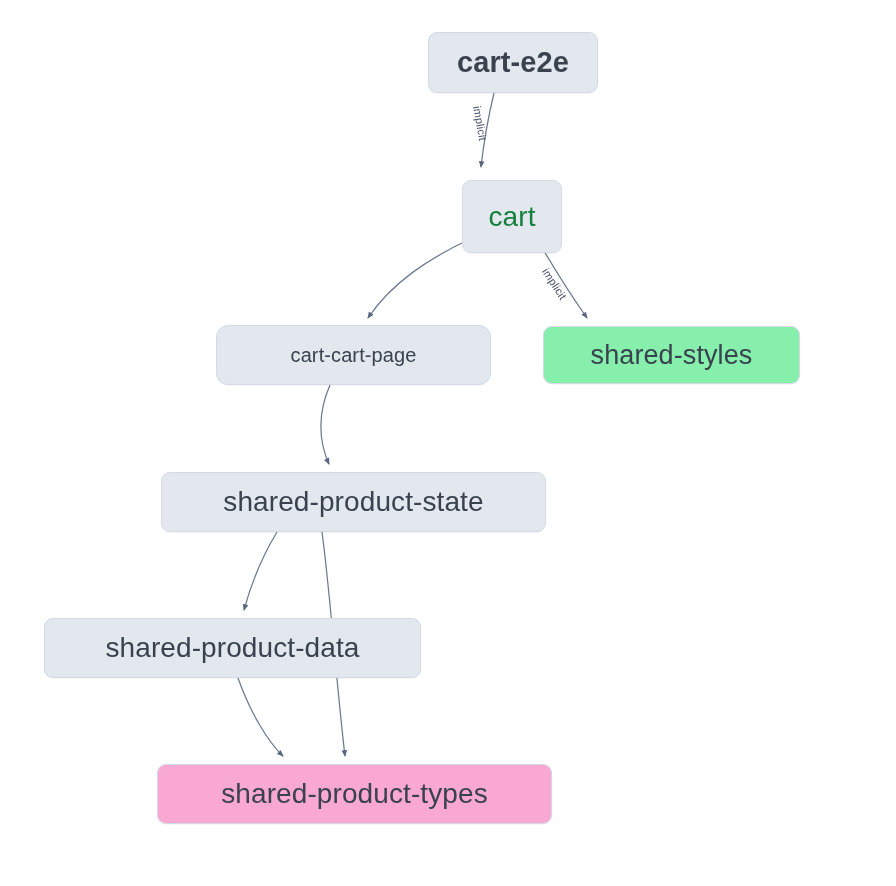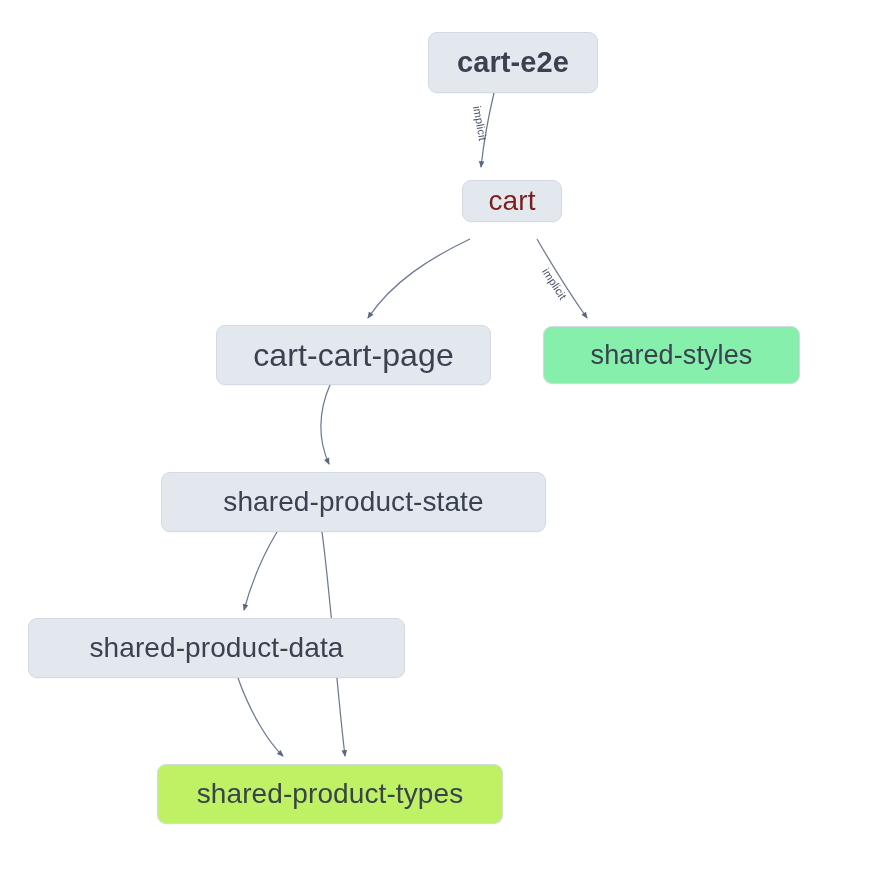--- a/index.html
+++ b/index.html
@@ -71,36 +71,36 @@
         <path d="M 277,532 C 260,560 250,588 244,610" stroke="#6b7a90"></path>
         <path d="M 322,532 C 330,590 337,690 345,756" stroke="#6b7a90"></path>
         <path d="M 238,678 C 250,712 268,742 283,756" stroke="#6b7a90"></path>
       </g>
   </svg>
 
   <div id="node-layer">
       <div class="graph-node" style="left: 428px; top: 32px; width: 170px; height: 61px; font-size: 29px; background: rgb(227, 232, 239); border-color: rgb(211, 218, 228); color: rgb(57, 66, 78); font-weight: bold;">
         <span>cart-e2e</span>
       </div>
-      <div class="graph-node" style="left: 462px; top: 180px; width: 100px; height: 42px; font-size: 28px; background: rgb(227, 232, 239); border-color: rgb(211, 218, 228); color: #7f1d1d;">
+      <div class="graph-node" style="left: 462px; top: 180px; width: 100px; height: 73px; font-size: 28px; background: rgb(227, 232, 239); border-color: rgb(211, 218, 228); color: #15803d;">
         <span>cart</span>
       </div>
-      <div class="graph-node" style="left: 216px; top: 325px; width: 275px; height: 60px; font-size: 32px; background: rgb(227, 232, 239); border-color: rgb(211, 218, 228); color: rgb(57, 66, 78);">
+      <div class="graph-node" style="left: 216px; top: 325px; width: 275px; height: 60px; font-size: 20px; background: rgb(227, 232, 239); border-color: rgb(211, 218, 228); color: rgb(57, 66, 78); border-radius: 12px;">
         <span>cart-cart-page</span>
       </div>
       <div class="graph-node" style="left: 543px; top: 326px; width: 257px; height: 58px; font-size: 27px; background: #86efac; border-color: rgb(211, 218, 228); color: rgb(57, 66, 78);">
         <span>shared-styles</span>
       </div>
       <div class="graph-node" style="left: 161px; top: 472px; width: 385px; height: 60px; font-size: 28px; background: rgb(227, 232, 239); border-color: rgb(211, 218, 228); color: rgb(57, 66, 78); text-align: center;">
         <span>shared-product-state</span>
       </div>
-      <div class="graph-node" style="left: 28px; top: 618px; width: 377px; height: 60px; font-size: 28px; background: rgb(227, 232, 239); border-color: rgb(211, 218, 228); color: rgb(57, 66, 78);">
+      <div class="graph-node" style="left: 44px; top: 618px; width: 377px; height: 60px; font-size: 28px; background: rgb(227, 232, 239); border-color: rgb(211, 218, 228); color: rgb(57, 66, 78);">
         <span>shared-product-data</span>
       </div>
-      <div class="graph-node" style="left: 157px; top: 764px; width: 346px; height: 60px; font-size: 28px; background: #bef264; border-color: rgb(211, 218, 228); color: rgb(57, 66, 78);">
+      <div class="graph-node" style="left: 157px; top: 764px; width: 395px; height: 60px; font-size: 28px; background: #f9a8d4; border-color: rgb(211, 218, 228); color: rgb(57, 66, 78);">
         <span>shared-product-types</span>
       </div>
     </div>
   <div id="label-layer">
       <div class="edge-label" style="left: 477px; top: 100px; transform: rotate(80deg);">implicit</div>
       <div class="edge-label" style="left: 545px; top: 263px; transform: rotate(57deg);">implicit</div>
     </div>
 
 </div>
 

